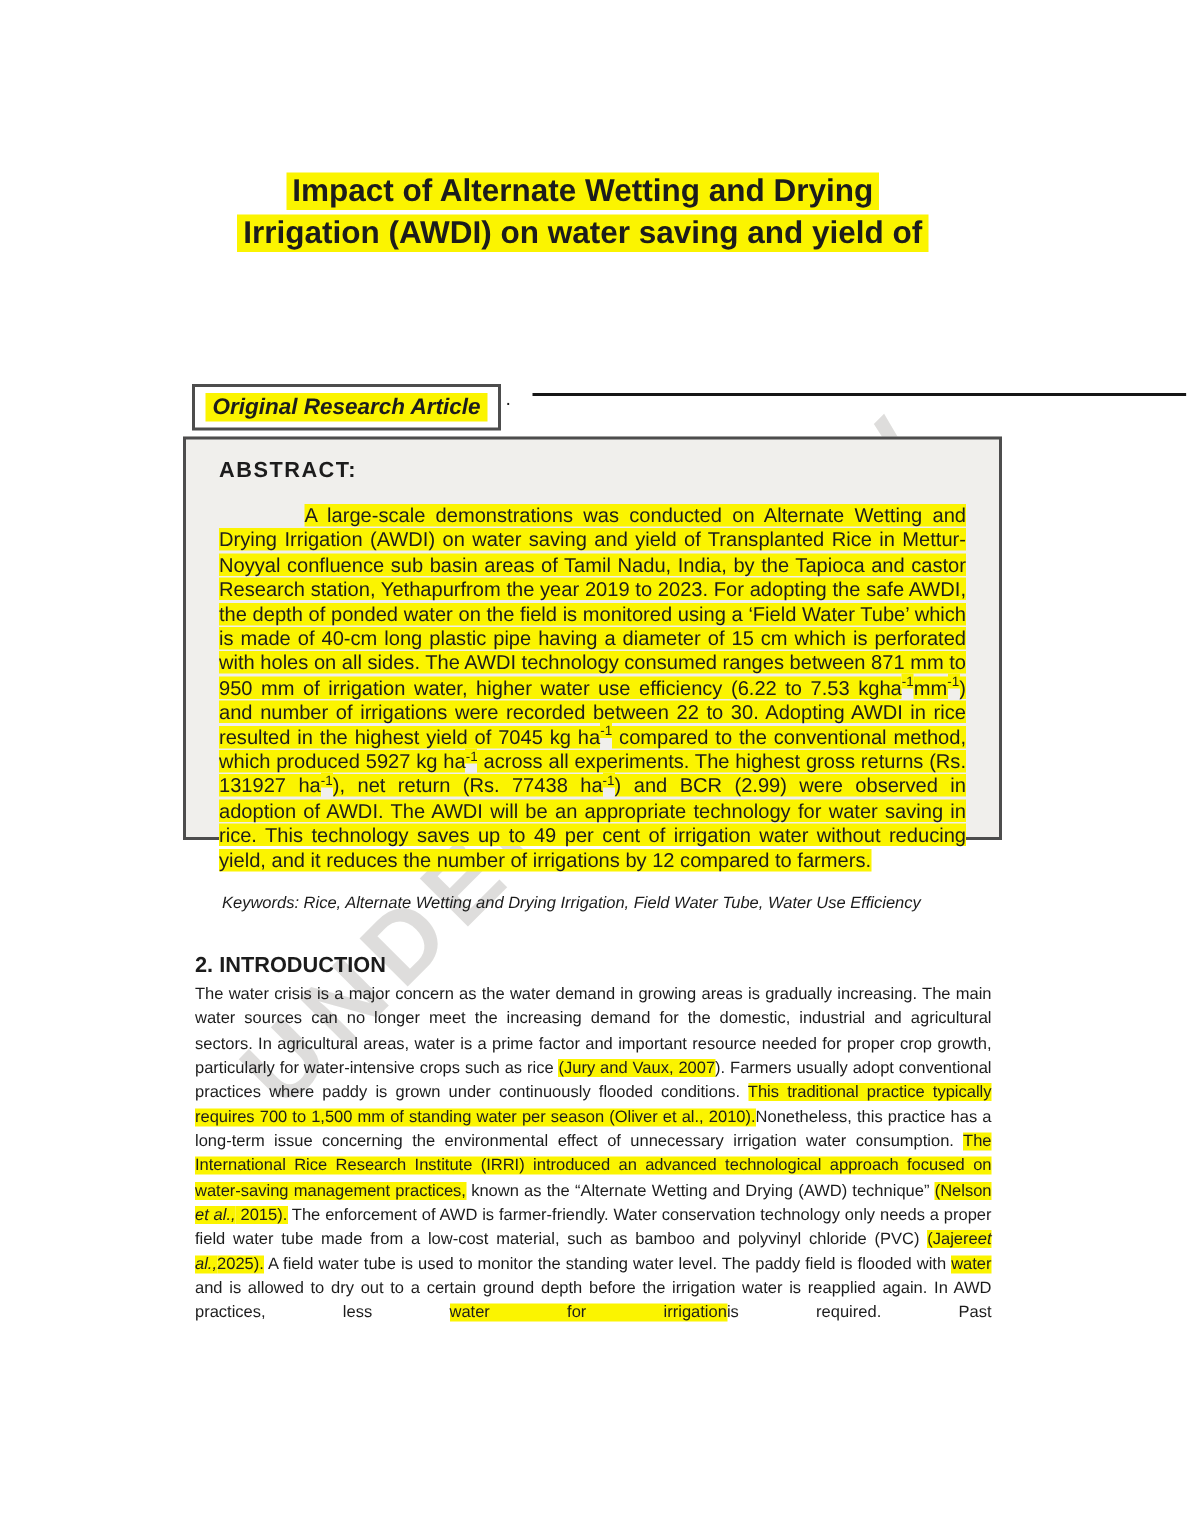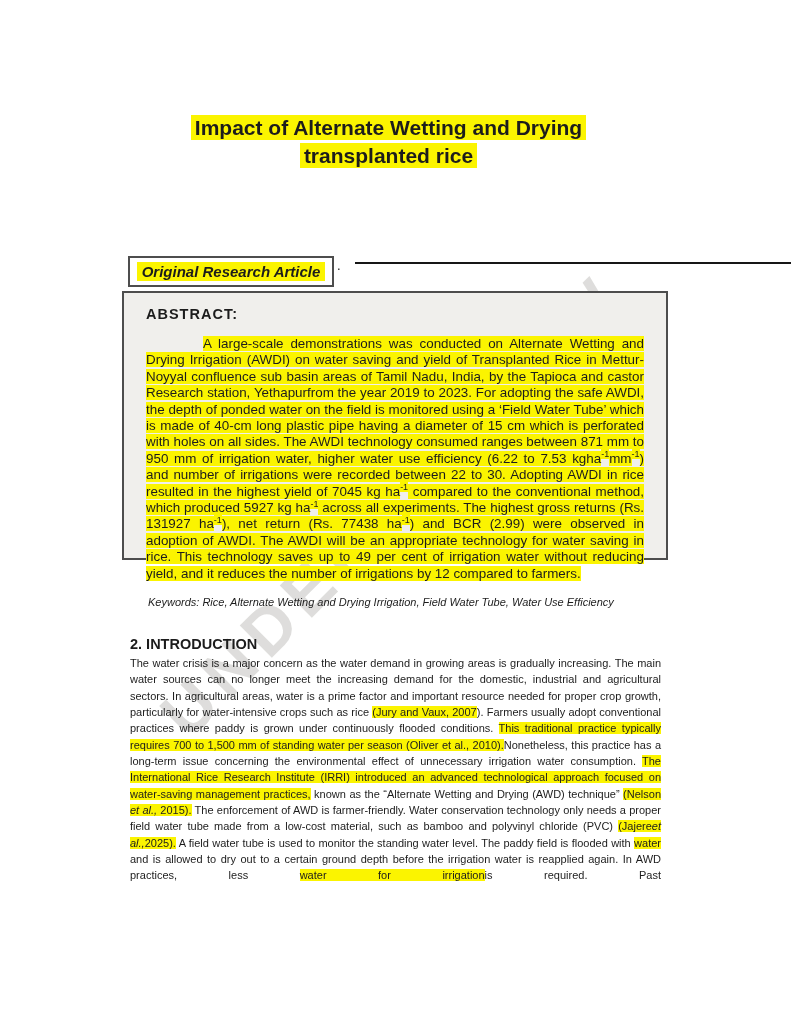--- a/index.html
+++ b/index.html
@@ -68,21 +68,21 @@
 </style>
 </head>
 <body>
 
 <div class="page">
 
   <div class="wm">UNDER REVIEW</div>
 
   <div class="title">
     <div class="title-line"><span class="hl">Impact of Alternate Wetting and Drying</span></div>
-    <div class="title-line"><span class="hl">transplanted rice</span></div>
+    <div class="title-line"><span class="hl">Irrigation (AWDI) on water saving and yield of</span></div>
   </div>
 
   <div class="badge-box">
     <span class="hl">Original Research Article</span>
   </div>
 
   <span class="sep-dot">.</span>
 
   <div class="hrule"></div>
 

